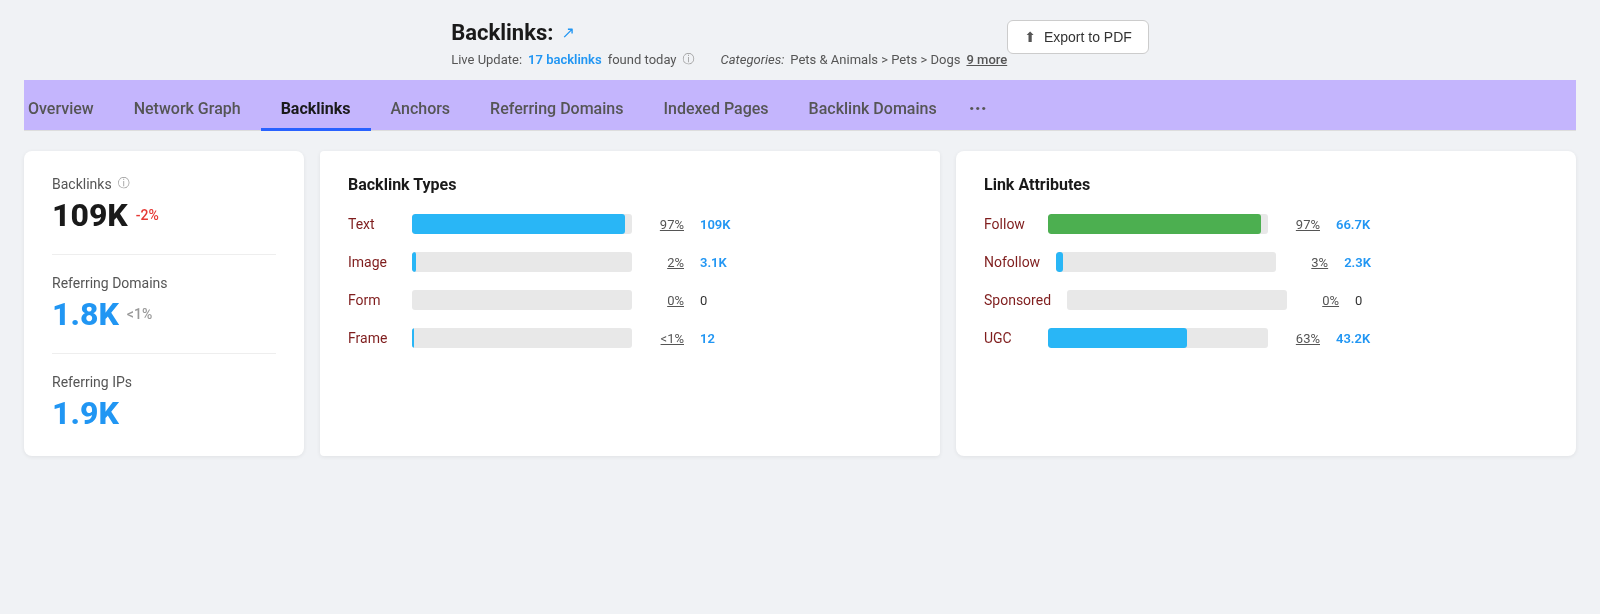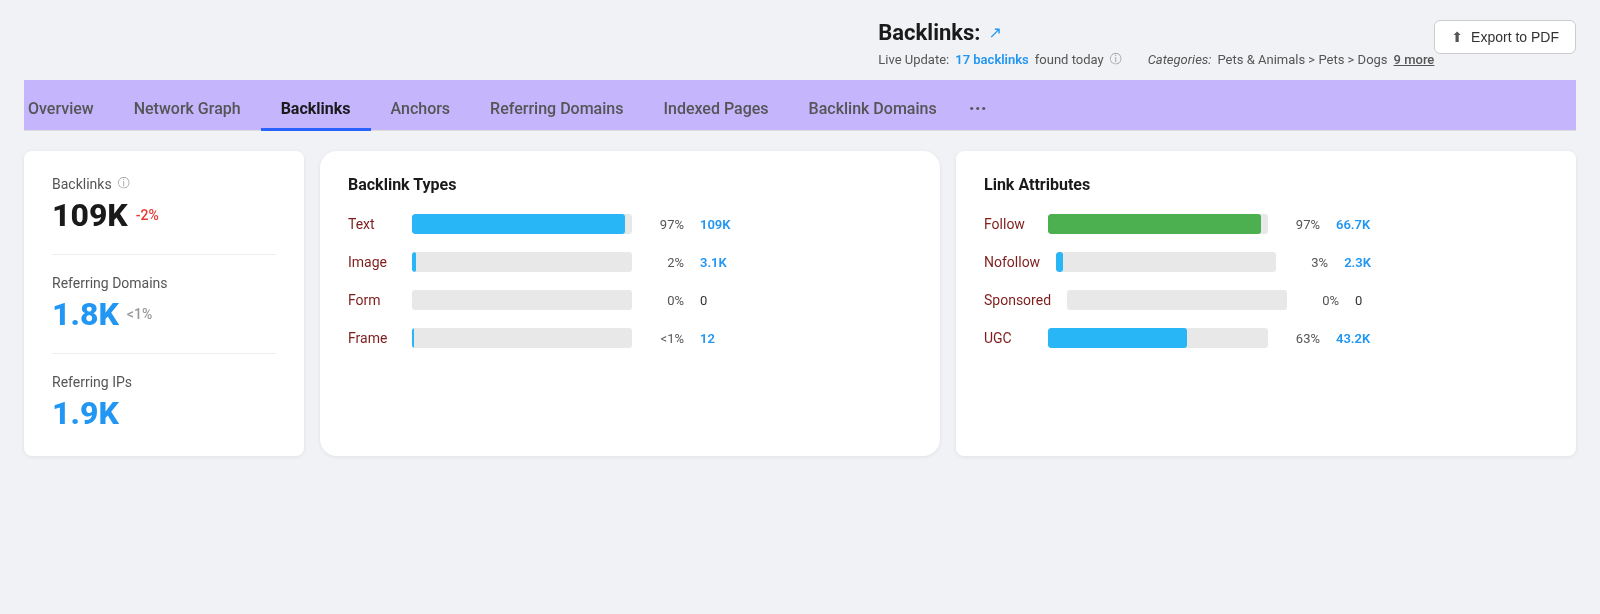--- a/index.html
+++ b/index.html
@@ -12,21 +12,21 @@
     .page-wrapper {
       width: 1600px;
       min-height: 614px;
       background: #f0f2f5;
       padding: 20px 24px 0 24px;
     }
     
     .header {
       display: flex;
       align-items: flex-start;
-      justify-content: flex-end;
+      justify-content: center;
       margin-bottom: 12px;
     }
     .header-left {}
     .title-row {
       display: flex;
       align-items: center;
       gap: 8px;
       margin-bottom: 6px;
     }
     .title-backlinks {
@@ -178,21 +178,21 @@
       font-size: 32px;
       font-weight: 800;
       color: #2196F3;
       display: flex;
       align-items: center;
       gap: 8px;
     }
     
     .backlink-types-card {
       background: white;
-      border-radius: 17px;
+      border-radius: 4px;
       padding: 24px 28px;
       flex: 1;
       box-shadow: 0 1px 4px rgba(0,0,0,0.07);
     }
     .card-title {
       font-size: 16px;
       font-weight: 700;
       margin-bottom: 20px;
     }
     .bar-row {
@@ -227,20 +227,21 @@
       background: #29b6f6;
     }
     .bar-fill-nofollow {
       background: #29b6f6;
     }
     .bar-pct {
       font-size: 13px;
       color: #555;
       min-width: 36px;
       text-align: right;
+      text-decoration: underline;
     }
     .bar-count {
       font-size: 13px;
       color: #2196F3;
       font-weight: 600;
       min-width: 48px;
     }
     .bar-count-zero {
       font-size: 13px;
       color: #333;

